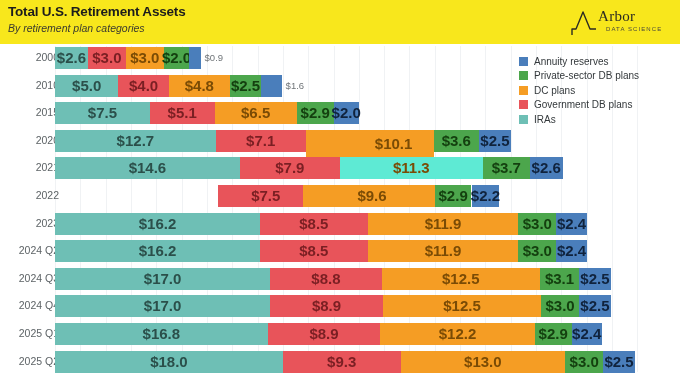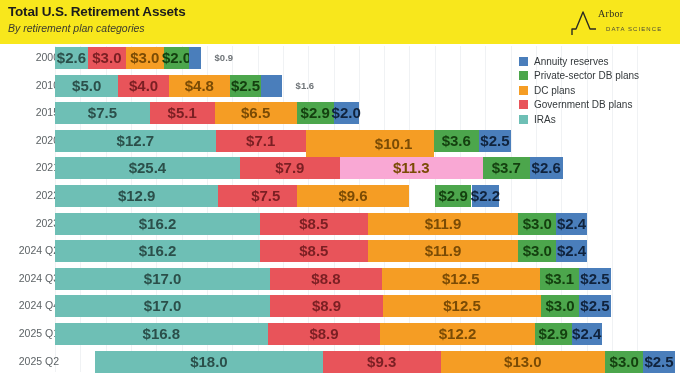--- a/index.html
+++ b/index.html
@@ -26,21 +26,21 @@
     font-size:10.5px;font-style:italic;color:#3a3a2f;
     line-height:14px;margin-top:1px;white-space:nowrap;
   }
   
   #brand-logo{
     position:absolute;right:8px;top:7px;
     width:104px;height:32px;
   }
   #logo-word{
     position:absolute;left:30px;top:1px;
-    font-size:10px;color:#2b2b22;
+    font-size:15px;color:#2b2b22;
     font-family:"Liberation Serif", serif;
     letter-spacing:0.3px;
   }
   #logo-tag{
     position:absolute;left:38px;top:19px;
     font-size:6px;color:#4a4a3c;letter-spacing:1.1px;
     white-space:nowrap;
   }
   #logo-mark{position:absolute;left:2px;top:2px;}
   
@@ -68,22 +68,22 @@
     position:absolute;top:0;height:22px;
     display:flex;align-items:center;justify-content:center;
     box-sizing:border-box;
     overflow:visible;
   }
   .seg-label{
     font-size:15px;font-weight:bold;
     white-space:nowrap;line-height:22px;
   }
   .seg-label.outside{
-    position:absolute;left:100%;margin-left:14px;
-    color:#6f7478;font-weight:bold;font-size:9.5px;
+    position:absolute;left:100%;margin-left:4px;
+    color:#6f7478;font-weight:normal;font-size:9.5px;
   }
   
   #legend{
     position:absolute;left:519px;top:54px;
   }
   .legend-item{
     display:flex;align-items:center;height:14.5px;
   }
   .legend-swatch{
     width:9px;height:9px;margin-right:6px;flex:0 0 auto;
@@ -215,46 +215,43 @@
           </div>
           <div class="seg" style="left: 424.096px; width: 31.6489px; background: rgb(74, 126, 187); height: 22px;">
             <span class="seg-label" style="color: rgb(16, 35, 61);">$2.5</span>
           </div>
         </div>
       </div>
       <div class="bar-row" style="top: 113.4px;">
         <div class="row-label">2021</div>
         <div class="bar-track" style="width: 507.649px;">
           <div class="seg" style="left: 0px; width: 184.83px; background: rgb(110, 191, 181); height: 22px;">
-            <span class="seg-label" style="color: rgb(43, 79, 74);">$25.4</span>
+            <span class="seg-label" style="color: rgb(43, 79, 74);">$14.6</span>
           </div>
           <div class="seg" style="left: 184.83px; width: 100.011px; background: rgb(232, 84, 90); height: 22px;">
             <span class="seg-label" style="color: rgb(122, 31, 35);">$7.9</span>
           </div>
-          <div class="seg" style="left: 284.84px; width: 143.053px; background: #f9a8d4; height: 22px;">
+          <div class="seg" style="left: 284.84px; width: 143.053px; background: #5eead4; height: 22px;">
             <span class="seg-label" style="color: rgb(122, 75, 5);">$11.3</span>
           </div>
           <div class="seg" style="left: 427.894px; width: 46.8404px; background: rgb(76, 166, 76); height: 22px;">
             <span class="seg-label" style="color: rgb(20, 64, 15);">$3.7</span>
           </div>
           <div class="seg" style="left: 474.734px; width: 32.9149px; background: rgb(74, 126, 187); height: 22px;">
             <span class="seg-label" style="color: rgb(16, 35, 61);">$2.6</span>
           </div>
         </div>
       </div>
       <div class="bar-row" style="top: 141px;">
         <div class="row-label">2022</div>
         <div class="bar-track" style="width: 444.351px;">
-          <div class="seg" style="left: 0px; width: 163.309px; background: rgb(110, 191, 181); height: 22px;">
-            <span class="seg-label" style="color: rgb(43, 79, 74);">$12.9</span>
-          </div>
           <div class="seg" style="left: 163.309px; width: 94.9468px; background: rgb(232, 84, 90); height: 22px;">
             <span class="seg-label" style="color: rgb(122, 31, 35);">$7.5</span>
           </div>
-          <div class="seg" style="left: 242px; width: 112px; background: rgb(245, 157, 36); height: 22px;">
+          <div class="seg" style="left: 248px; width: 138px; background: rgb(245, 157, 36); height: 22px;">
             <span class="seg-label" style="color: rgb(122, 75, 5);">$9.6</span>
           </div>
           <div class="seg" style="left: 379.787px; width: 36.7128px; background: rgb(76, 166, 76); height: 22px;">
             <span class="seg-label" style="color: rgb(20, 64, 15);">$2.9</span>
           </div>
           <div class="seg" style="left: 416.5px; width: 27.8511px; background: rgb(74, 126, 187); height: 22px;">
             <span class="seg-label" style="color: rgb(16, 35, 61);">$2.2</span>
           </div>
         </div>
       </div>
@@ -353,21 +350,21 @@
           <div class="seg" style="left: 479.798px; width: 36.7128px; background: rgb(76, 166, 76); height: 22px;">
             <span class="seg-label" style="color: rgb(20, 64, 15);">$2.9</span>
           </div>
           <div class="seg" style="left: 516.511px; width: 30.383px; background: rgb(74, 126, 187); height: 22px;">
             <span class="seg-label" style="color: rgb(16, 35, 61);">$2.4</span>
           </div>
         </div>
       </div>
       <div class="bar-row" style="top: 306.6px;">
         <div class="row-label">2025 Q2</div>
-        <div class="bar-track" style="width: 499px; margin-left: 40px;">
+        <div class="bar-track" style="width: 499px;">
           <div class="seg" style="left: 0px; width: 227.872px; background: rgb(110, 191, 181); height: 22px;">
             <span class="seg-label" style="color: rgb(43, 79, 74);">$18.0</span>
           </div>
           <div class="seg" style="left: 227.872px; width: 117.734px; background: rgb(232, 84, 90); height: 22px;">
             <span class="seg-label" style="color: rgb(122, 31, 35);">$9.3</span>
           </div>
           <div class="seg" style="left: 345.606px; width: 164.574px; background: rgb(245, 157, 36); height: 22px;">
             <span class="seg-label" style="color: rgb(122, 75, 5);">$13.0</span>
           </div>
           <div class="seg" style="left: 510.181px; width: 37.9787px; background: rgb(76, 166, 76); height: 22px;">

